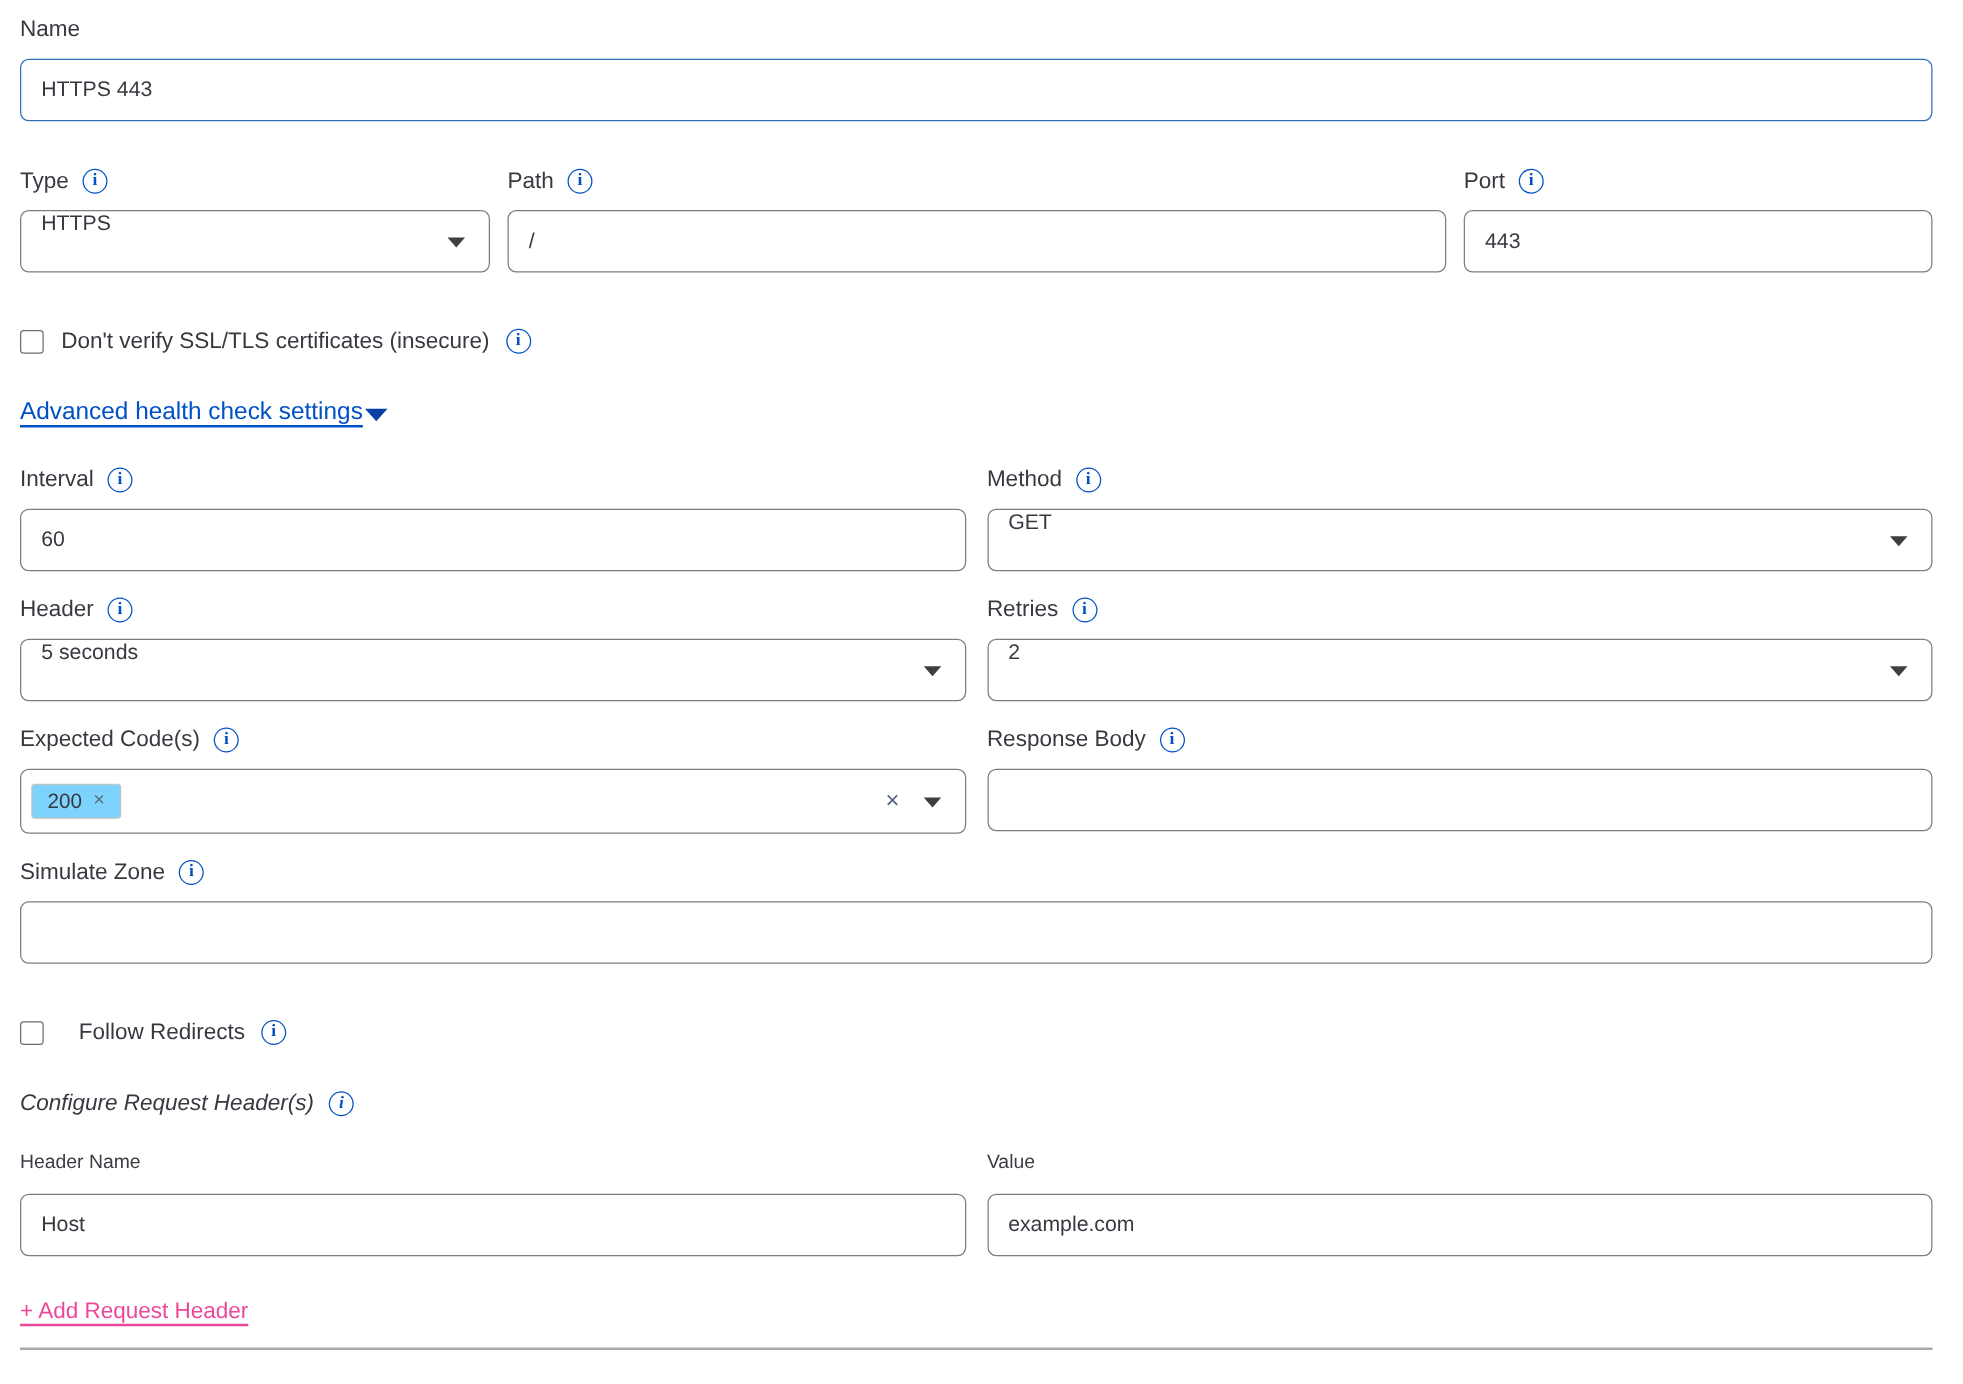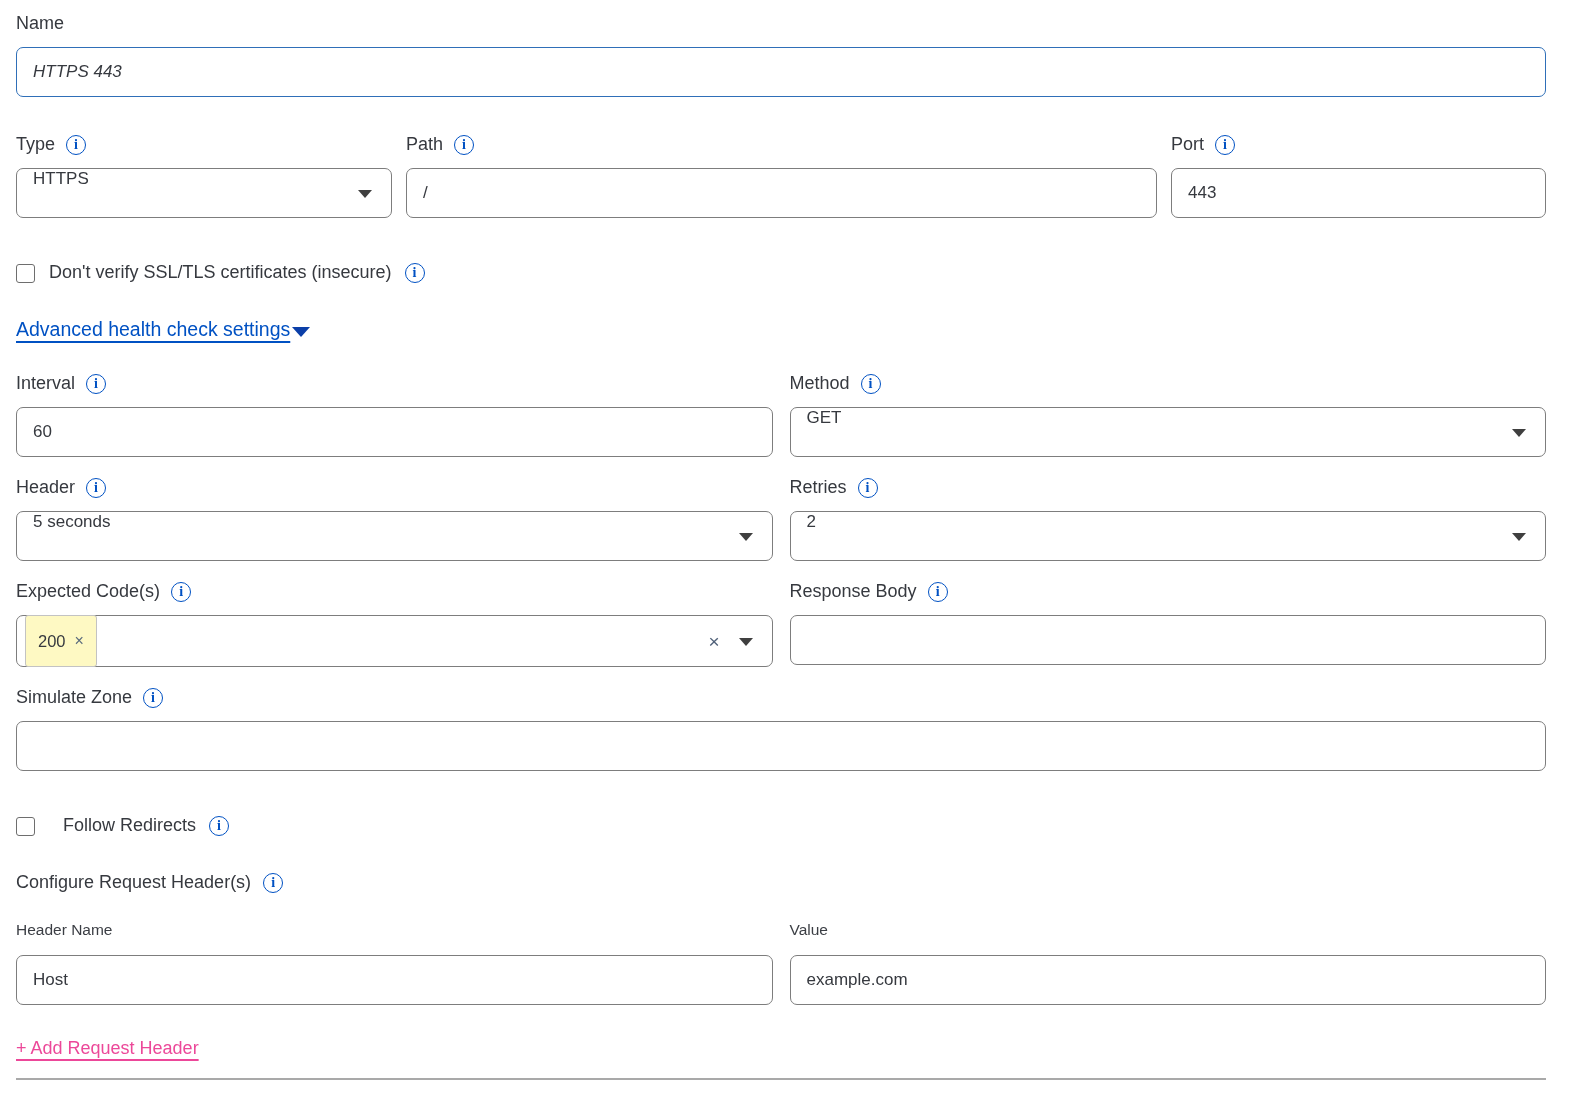--- a/index.html
+++ b/index.html
@@ -27,21 +27,21 @@
     font-size:14px; font-weight:bold; line-height:1;
     flex:0 0 auto; user-select:none;
   }
   .text-input {
     width:100%; height:50px;
     border:1.5px solid #7d7d7d; border-radius:7px;
     font-family:"Liberation Sans", sans-serif;
     font-size:17px; color:#36393f;
     padding:0 16px; background:#ffffff; outline:none;
   }
-  .text-input.focused { border-color:#2f6fb8;font-style:italic; }
+  .text-input.focused { border-color:#2f6fb8; }
   .select-box {
     position:relative; width:100%; height:50px;
     border:1.5px solid #7d7d7d; border-radius:7px;
     background:#ffffff; display:flex; 
     padding:0 44px 0 16px; font-size:17px; color:#36393f;
     cursor:pointer;
   }
   .caret-down {
     position:absolute; right:19px; top:50%; transform:translateY(-38%);
     width:0; height:0;
@@ -76,35 +76,35 @@
   }
   .field-row { margin-top:19px; }
   .field-row.first { margin-top:31px; }
   .multiselect {
     position:relative; width:100%; height:52px;
     border:1.5px solid #7d7d7d; border-radius:7px; background:#fff;
     display:flex; align-items:center; padding:0 86px 0 8px;
   }
   .chip {
     display:inline-flex; align-items:center; gap:9px;
-    background:#fef9c3; border:1px solid #c3c3c3; border-radius:3px;
-    height:52px; padding:0 12px; font-size:16.5px; color:#36393f;
+    background:#7dd3fc; border:1px solid #c3c3c3; border-radius:3px;
+    height:28px; padding:0 12px; font-size:16.5px; color:#36393f;
   }
   .chip .chip-x { color:#5a6b7d; font-size:16px; cursor:pointer; }
   .ms-clear {
     position:absolute; right:52px; top:50%; transform:translateY(-50%);
     color:#51627a; font-size:19px; cursor:pointer; line-height:1;
   }
   .ms-caret {
     position:absolute; right:19px; top:50%; transform:translateY(-38%);
     width:0; height:0;
     border-left:7px solid transparent; border-right:7px solid transparent;
     border-top:8px solid #3f3f3f; cursor:pointer;
   }
-  .section-title-row { display:flex; align-items:center; gap:12px; margin-top:36px; font-size:18px; }
+  .section-title-row { display:flex; align-items:center; gap:12px; margin-top:36px; font-size:18px;font-style:italic; }
   .add-link-row { margin-top:33px; }
   .add-link {
     font-size:18px; color:#ec4899; cursor:pointer;
     text-decoration:underline; text-decoration-thickness:2px; text-underline-offset:5px;
   }
   .divider { margin-top:19px; border:none; border-top:2px solid #a9a9a9; width:100%; }
   .mt-headers { margin-top:27px; }
 </style>
 </head>
 <body>

